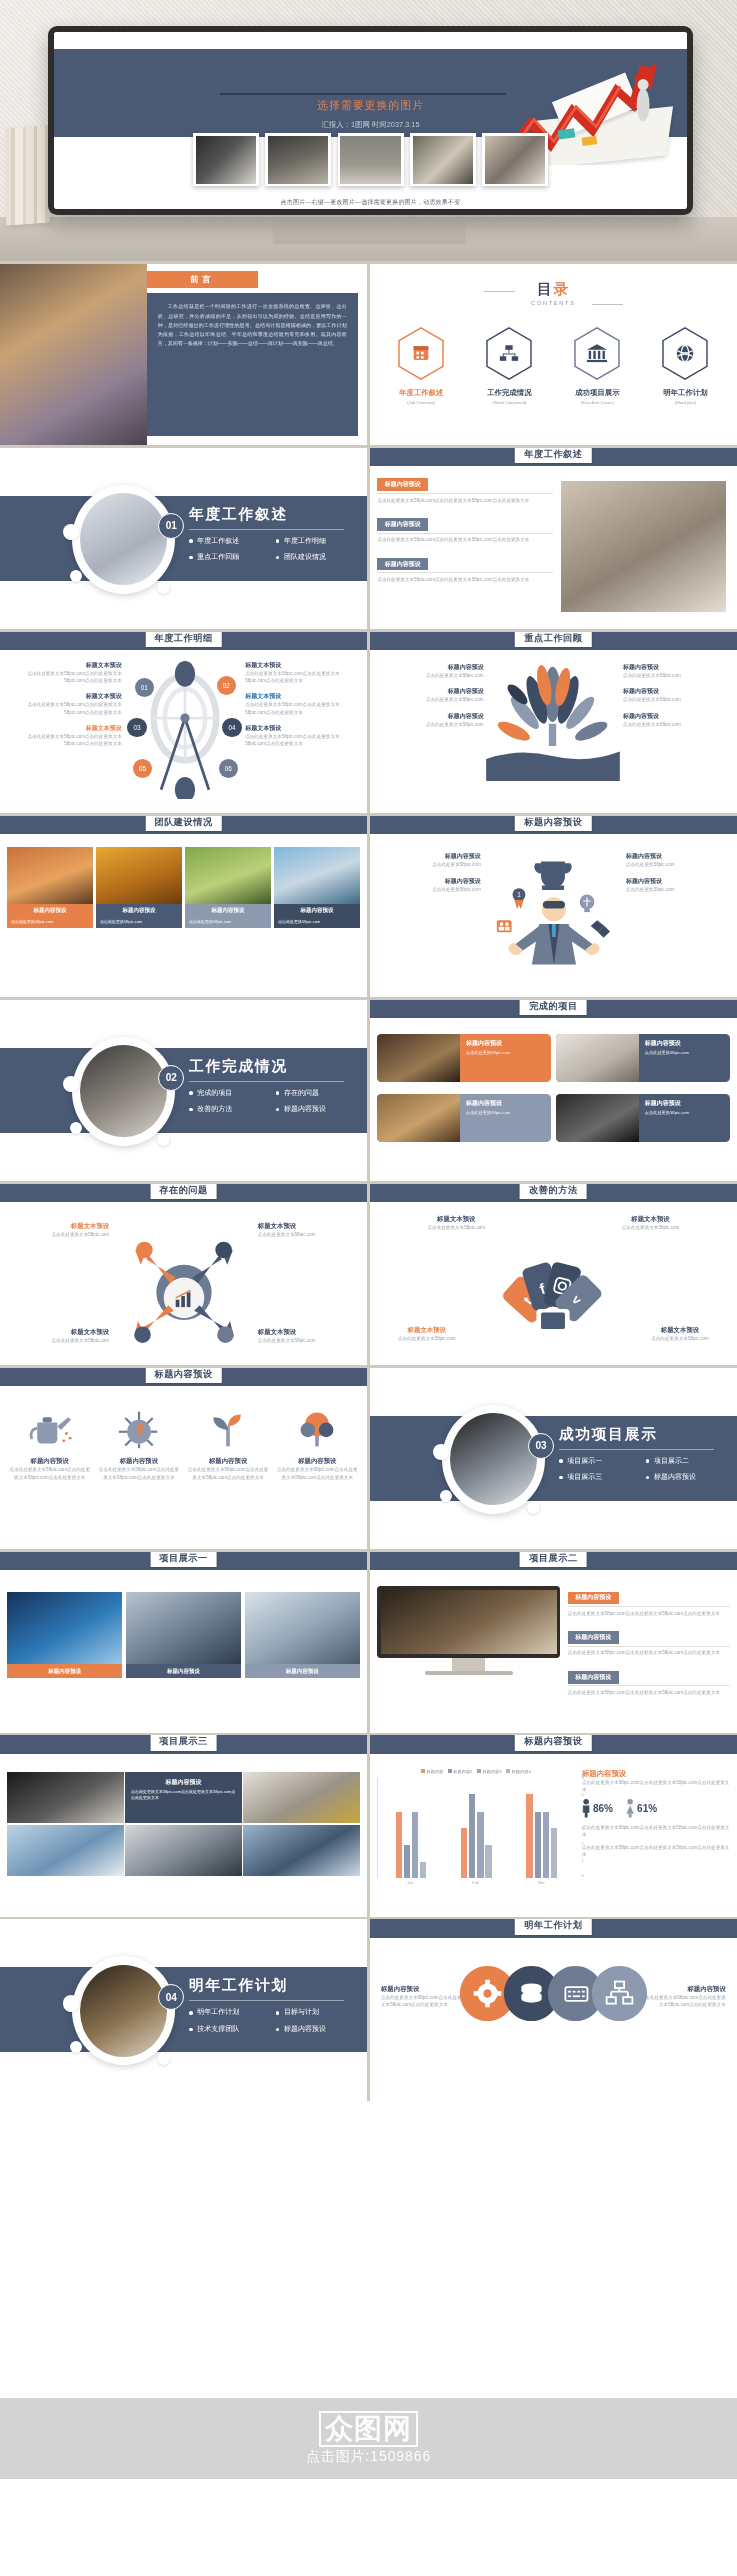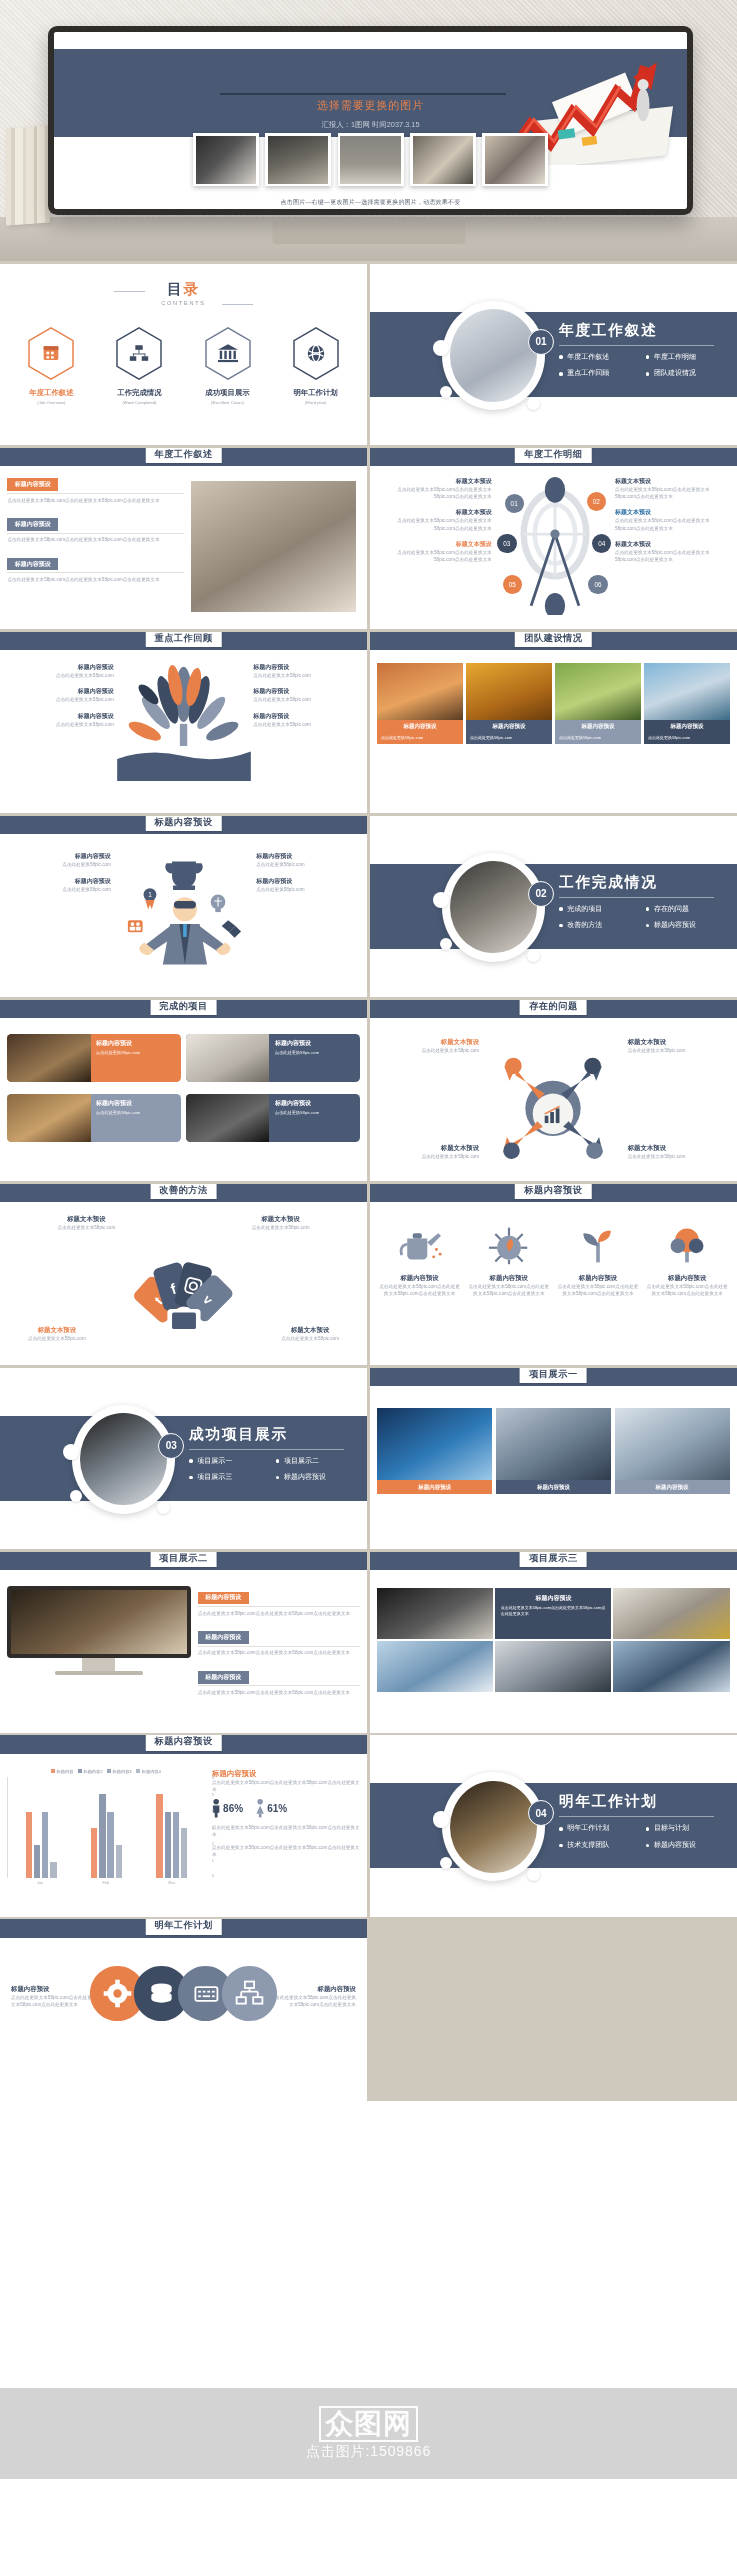--- a/index.html
+++ b/index.html
@@ -144,21 +144,21 @@
   .xlabels span{font-size:3.9px;color:#aaa;}
   .chart-side{flex:1;}
   .pct-row{display:flex;gap:13px;align-items:center;margin:6.4px 0;}
   .pct{display:flex;align-items:center;gap:2.8px;font-size:10px;font-weight:bold;color:#3d4b63;}
 
   .plan-wrap{position:relative;margin-top:20px;height:111px;}
   .chev{display:flex;justify-content:center;align-items:center;}
   .chev .n{width:57px;height:57px;position:relative;margin-left:-13px;}
   .chev .n:first-child{margin-left:0;}
 
-  .watermark{position:absolute;left:0;right:0;bottom:97px;height:91px;background:rgba(150,150,150,.42);
+  .watermark{position:absolute;left:0;right:0;bottom:97px;height:81px;background:rgba(150,150,150,.42);
      display:flex;flex-direction:column;align-items:center;justify-content:center;pointer-events:none;}
   .wm-line{display:flex;align-items:center;gap:9.2px;}
   .wm-logo{font-size:28px;font-weight:bold;color:rgba(255,255,255,.92);letter-spacing:0.9px;
      border:2.8px solid rgba(255,255,255,.92);padding:0 3.7px;line-height:1.15;}
   .wm-txt{font-size:28px;font-weight:bold;color:rgba(255,255,255,.92);letter-spacing:2.8px;}
   .wm-code{font-size:14px;color:rgba(255,255,255,.92);margin-top:1.8px;letter-spacing:0.9px;}
 </style>
 </head>
 <body>
 
@@ -204,20 +204,29 @@
             <i style="background:linear-gradient(135deg,#c9bfae 0%,#7c716a 50%,#e3ddd2 100%)"></i>
           </div>
       </div>
       <div class="hero-cap">点击图片—右键—更改图片—选择需要更换的图片，动态效果不变</div>
     </div>
   </div>
 </div>
 
 <div class="grid">
 
+  <div class="slide">
+    <div class="pre-wrap">
+      <div class="pre-img photo" style="background:linear-gradient(150deg,#6d5a4a 0%,#c9a273 35%,#8e7f93 70%,#4b4250 100%)"></div>
+      <div class="pre-right">
+        <div class="pre-tag">前言</div>
+        <div class="pre-box">工作总结就是把一个时间段的工作进行一次全面系统的总检查、总评价、总分析、总研究，并分析成绩的不足，从而得出引以为戒的经验。总结是应用写作的一种，是对已经做过的工作进行理性的思考。总结与计划是相辅相成的，要以工作计划为依据，工作总结以年终总结、半年总结和季度总结最为常见和多用。就其内容而言，其间有一条规律：计划——实践——总结——再计划——再实践——再总结。</div>
+      </div>
+    </div>
+  </div>
 
   <div class="slide">
     <div class="sl-body hdr-pad" style="padding-top:13px">
       <div class="toc-t">
         <span class="bar" style="left:107px"></span>
         <span class="bar" style="right:107px;top:24px"></span>
         <div class="cn"><span>目</span><em>录</em></div>
         <div class="en">CONTENTS</div>
       </div>
       <div class="toc-items">

